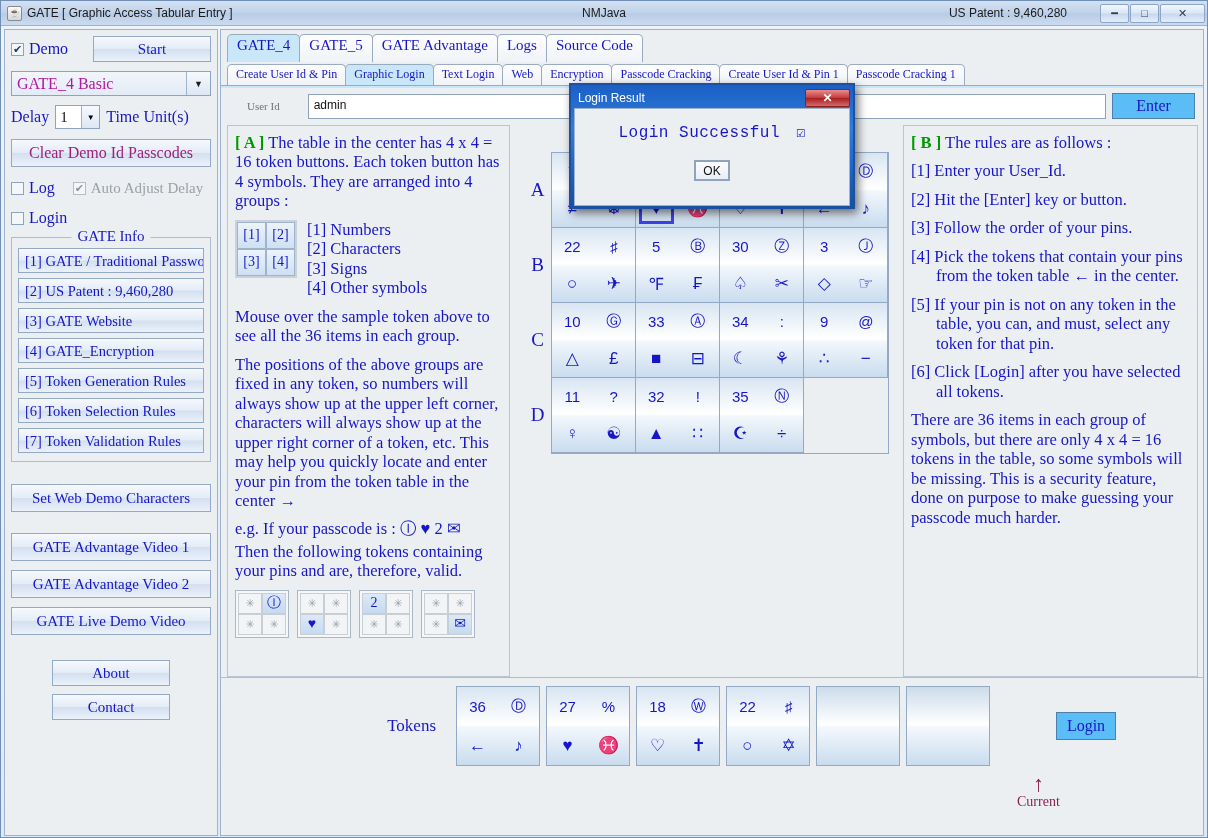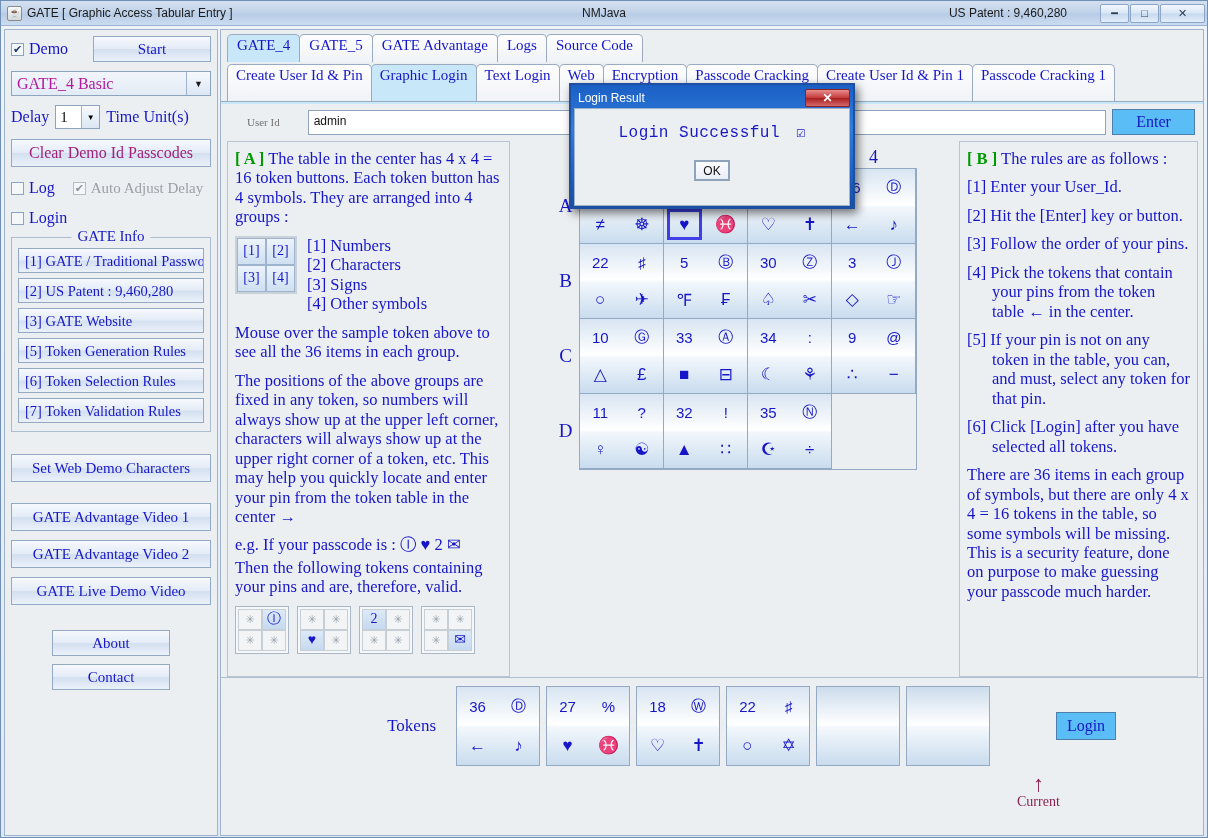--- a/index.html
+++ b/index.html
@@ -147,21 +147,21 @@
     background: linear-gradient(180deg,#fdfdfe,#f0f3f7);
     color: #1616c8; font-size: 15px; padding: 2px 9px 8px;
     white-space: nowrap; margin-right: -1px;
     position: relative;
   }
   .tab.active {
     background: #c8e7f8;
     z-index: 2;
   }
   .tabrow2 { padding: 2px 4px 0 6px; }
-  .tabrow2 .tab { font-size: 15px; padding: 2px 8px 17px; }
+  .tabrow2 .tab { font-size: 12px; padding: 2px 8px 3px; }
   .tab-underline { height: 3px; background: #c8e7f8; border-top: 1px solid #9aabc0; }
 
   
   .userbar { display: flex; align-items: center; gap: 6px; padding: 5px 8px 4px 8px; }
   .userbar .cap { color: #737373; font-size: 11px; padding: 0 22px 0 18px; text-align: right; }
   .txtfield {
     flex: 1; height: 25px; background: #fff;
     border: 1px solid #8ea4bd; font-family: "Liberation Sans", sans-serif;
     font-size: 12px; color: #111; padding: 3px 5px; min-width: 0;
   }
@@ -172,21 +172,21 @@
   }
 
   
   .content { display: flex; gap: 4px; padding: 2px 5px 0 6px; flex: 1; min-height: 0; }
   .panel-text {
     width: 283px; flex: none; background: #eceff1;
     border: 1px solid #b9c5d2; padding: 7px 7px;
     color: #1616c8; font-size: 16.5px; line-height: 1.18;
     overflow: hidden;
   }
-  .panel-text.right { width: 239px; }
+  .panel-text.right { width: 295px; }
   .panel-text p { margin: 0 0 9px; }
   .tagA { color: #009900; font-weight: bold; }
   .hang { padding-left: 25px; text-indent: -25px; }
   .center-panel {
     flex: 1; background: #eceff1; display: flex;
     flex-direction: column; align-items: center;
     min-width: 0; padding-top: 6px;
   }
 
   
@@ -371,20 +371,21 @@
       <div class="row" style="margin-top:12px">
         <span class="chk"></span>
         <span class="lbl-blue">Login</span>
       </div>
 
       <div class="fieldset">
         <div class="legend">GATE Info</div>
         <div class="btn info-btn">[1] GATE / Traditional Password</div>
         <div class="btn info-btn">[2] US Patent : 9,460,280</div>
         <div class="btn info-btn">[3] GATE Website</div>
+        <div class="btn info-btn">[4] GATE_Encryption</div>
         <div class="btn info-btn">[5] Token Generation Rules</div>
         <div class="btn info-btn">[6] Token Selection Rules</div>
         <div class="btn info-btn" style="margin-bottom:0">[7] Token Validation Rules</div>
       </div>
 
       <div class="btn wide-btn" style="margin-top:22px">Set Web Demo Characters</div>
       <div class="btn wide-btn" style="margin-top:21px">GATE Advantage Video 1</div>
       <div class="btn wide-btn" style="margin-top:9px">GATE Advantage Video 2</div>
       <div class="btn wide-btn" style="margin-top:9px">GATE Live Demo Video</div>
 

